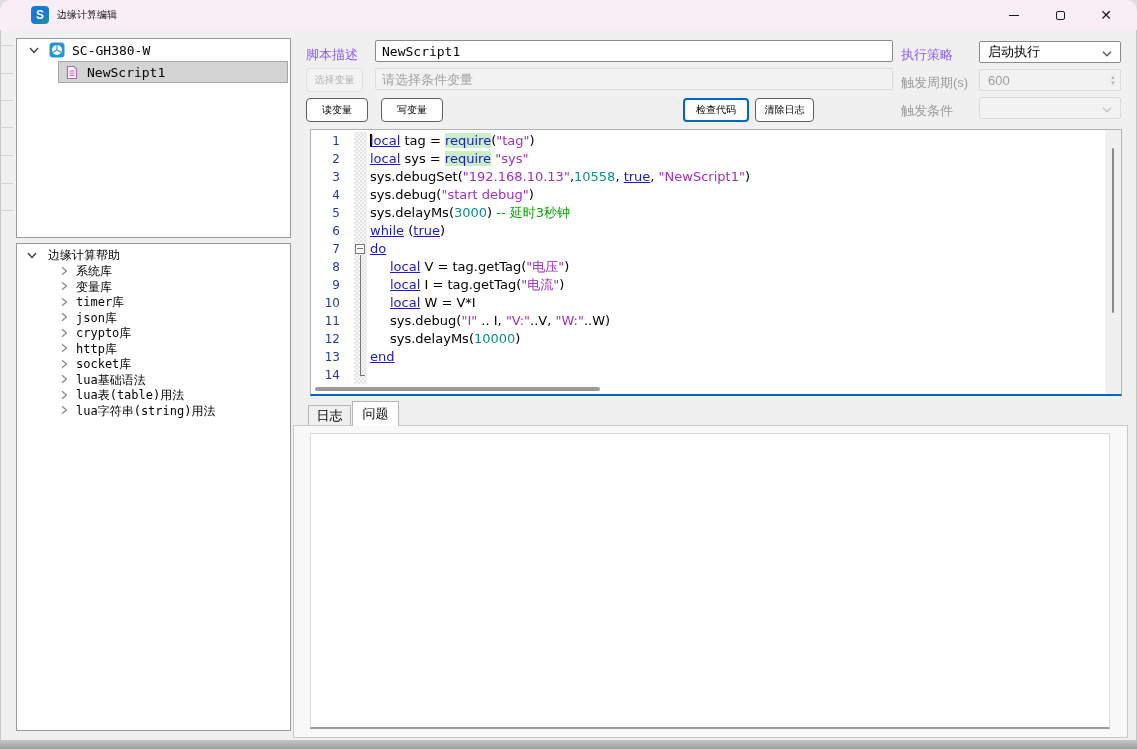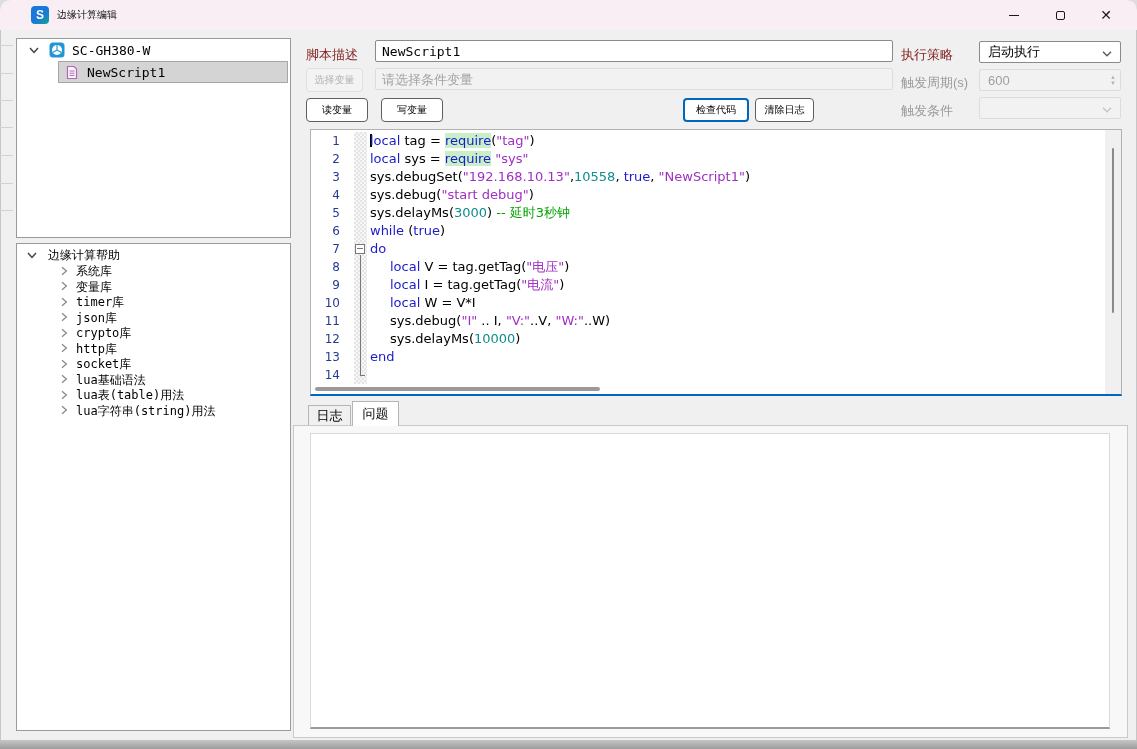--- a/index.html
+++ b/index.html
@@ -31,21 +31,21 @@
   .tree-root-row { display:flex; align-items:center; height:22px; padding-left:9px; gap:7px; font-size:13px; }
   .tree-sel-row  { position:relative; margin-left:41px; margin-right:2px; height:22px; background:#d4d4d4;
                    border:1px solid #a6a6a6; display:flex; align-items:center; padding-left:5px; gap:7px; font-size:13px; }
   .tree-icon { display:flex; align-items:center; justify-content:center; width:16px; height:16px; }
 
   .help-root { display:flex; align-items:center; height:17px; padding-left:10px; gap:11px; font-size:12px; }
   .help-row  { display:flex; align-items:center; height:15.5px; padding-left:44px; gap:8px; font-size:12.5px; }
   .help-row .help-label { font-family:"DejaVu Sans Mono","Liberation Mono",monospace; font-size:12px; }
 
   
-  .lbl { position:absolute; font-size:13px; color:#7f1d1d; white-space:nowrap; }
+  .lbl { position:absolute; font-size:13px; color:#8b5cf6; white-space:nowrap; }
   .lbl.dis { color:#9b9b9b; }
   .txt-input { position:absolute; left:375px; width:518px; height:22px; border:1px solid #8a8a8a;
                border-radius:2px; background:#fff; padding:0 6px; font-size:13px;
                font-family:"DejaVu Sans Mono","Liberation Mono",monospace; color:#000; outline:none; }
   .txt-input.dis { background:#f2f2f2; border-color:#dcdcdc; color:#a3a3a3;
                    font-family:"Liberation Sans","DejaVu Sans",sans-serif; }
   .txt-input::placeholder { color:#a3a3a3; }
   .combo { position:absolute; left:979px; width:142px; height:22px; border:1px solid #8a8a8a; border-radius:2px;
            background:#fff; display:flex; align-items:center; justify-content:space-between;
            padding:0 8px; font-size:13px; color:#000; }
@@ -74,21 +74,21 @@
                             border:1px solid #787878; background:#fff; }
   .fcell.fold-minus .fbox::before { content:''; position:absolute; left:1px; right:1px; top:3px;
                                     height:1px; background:#787878; }
   .fcell.fold-minus::after { content:''; position:absolute; left:6px; top:15px; bottom:0; width:1px; background:#787878; }
   .fcell.fold-line::before  { content:''; position:absolute; left:6px; top:0; bottom:0; width:1px; background:#787878; }
   .fcell.fold-corner::before{ content:''; position:absolute; left:6px; top:0; height:9px; width:1px; background:#787878; }
   .fcell.fold-corner::after { content:''; position:absolute; left:6px; top:9px; width:5px; height:1px; background:#787878; }
   .codecol { flex:1; padding-left:3px; overflow:hidden; }
   .cline { height:18px; line-height:18px; white-space:pre; font-size:13px;
            font-family:"DejaVu Sans","Liberation Sans",sans-serif; color:#000; }
-  .tk-kw  { color:#1b1bcb; }
+  .tk-kw  { color:#1b1bcb;text-decoration:underline; }
   .tk-str { color:#a02fc2; }
   .tk-num { color:#0f8c8c; }
   .tk-cmt { color:#00a400; }
   .tk-hl  { color:#1b1bcb; background:#c9efc9; }
   .tk-ind { display:inline-block; width:20px; }
   .caret  { display:inline-block; width:1.5px; height:13px; background:#000; vertical-align:-2px; margin-right:-1.5px; }
   .vtrack { position:absolute; top:0; right:0; bottom:0; width:16px; background:#f0f0f0; }
   .vthumb { position:absolute; top:18px; right:7px; width:2px; height:165px; background:#8a8a8a; border-radius:1px; }
   .hthumb { position:absolute; left:4px; bottom:3px; width:285px; height:4px; background:#9a9a9a; border-radius:2px; }
 

